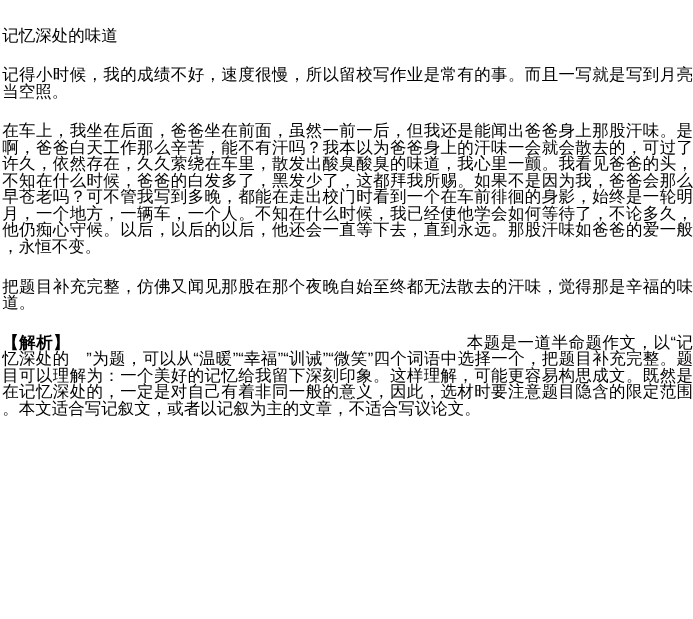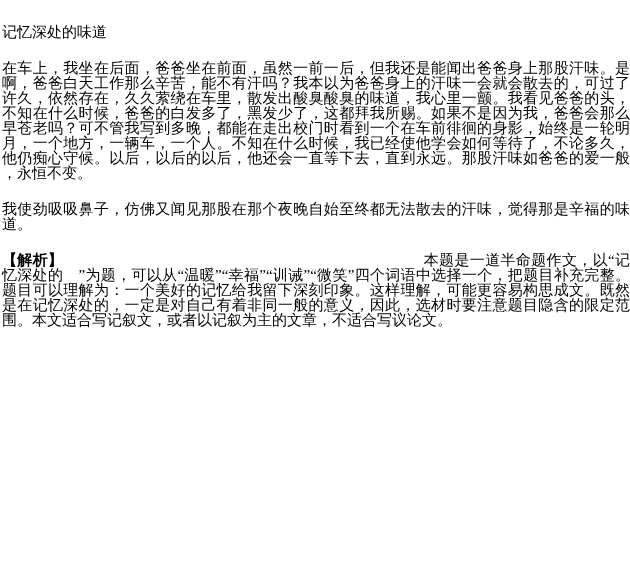--- a/index.html
+++ b/index.html
@@ -8,21 +8,21 @@
     background: #ffffff;
   }
   .page {
     position: relative;
     width: 630px;
     height: 563px;
     box-sizing: border-box;
     padding: 25px 0 0 2px;
     background: #ffffff;
     color: #000000;
-    font-family: Liberation Serif, serif;
+    font-family: Liberation Sans, sans-serif;
     font-size: 15px;
     line-height: 15px;
     overflow: hidden;
     text-align: justify;
     word-break: break-all;
     line-break: anywhere;
   }
   .essay-title {
     font-size: 15px;
     font-weight: normal;
@@ -45,21 +45,22 @@
   }
 </style>
 </head>
 <body>
 
 <div class="page">
 
   <h1 class="essay-title">记忆深处的味道</h1>
 
 
+  <p class="para">记得小时候，我的成绩不好，速度很慢，所以留校写作业是常有的事。而且一写就是写到月亮当空照。</p>
 
 
   <p class="para">在车上，我坐在后面，爸爸坐在前面，虽然一前一后，但我还是能闻出爸爸身上那股汗味。是啊，爸爸白天工作那么辛苦，能不有汗吗？我本以为爸爸身上的汗味一会就会散去的，可过了许久，依然存在，久久萦绕在车里，散发出酸臭酸臭的味道，我心里一颤。我看见爸爸的头，不知在什么时候，爸爸的白发多了，黑发少了，这都拜我所赐。如果不是因为我，爸爸会那么早苍老吗？可不管我写到多晚，都能在走出校门时看到一个在车前徘徊的身影，始终是一轮明月，一个地方，一辆车，一个人。不知在什么时候，我已经使他学会如何等待了，不论多久，他仍痴心守候。以后，以后的以后，他还会一直等下去，直到永远。那股汗味如爸爸的爱一般，永恒不变。</p>
 
-  <p class="para">我使劲吸吸鼻子，仿佛又闻见那股在那个夜晚自始至终都无法散去的汗味，觉得那是辛福的味道。</p>
+  <p class="para">把题目补充完整，仿佛又闻见那股在那个夜晚自始至终都无法散去的汗味，觉得那是辛福的味道。</p>
 
   <p class="para analysis"><span class="analysis-label">【解析】</span><span class="analysis-spacer"></span><span>本题是一道半命题作文，以“记忆深处的　”为题，可以从“温暖”“幸福”“训诫”“微笑”四个词语中选择一个，把题目补充完整。题目可以理解为：一个美好的记忆给我留下深刻印象。这样理解，可能更容易构思成文。既然是在记忆深处的，一定是对自己有着非同一般的意义，因此，选材时要注意题目隐含的限定范围。本文适合写记叙文，或者以记叙为主的文章，不适合写议论文。</span></p>
 
 </div>
 
 </body></html>

